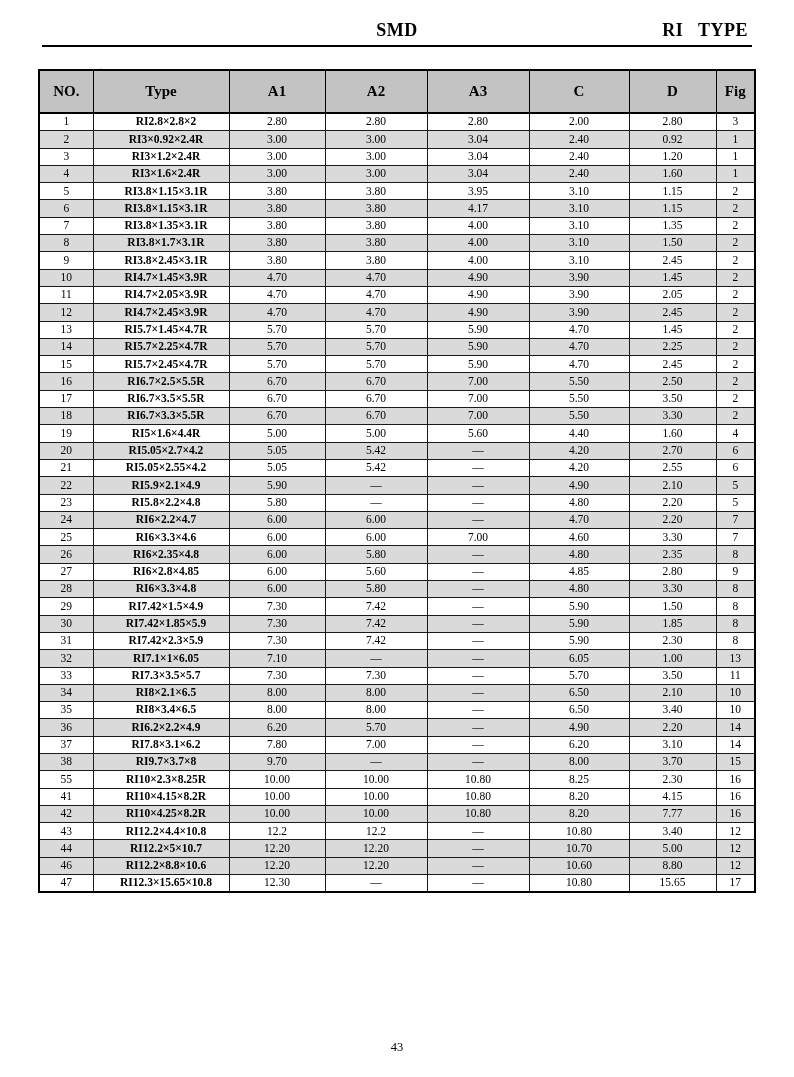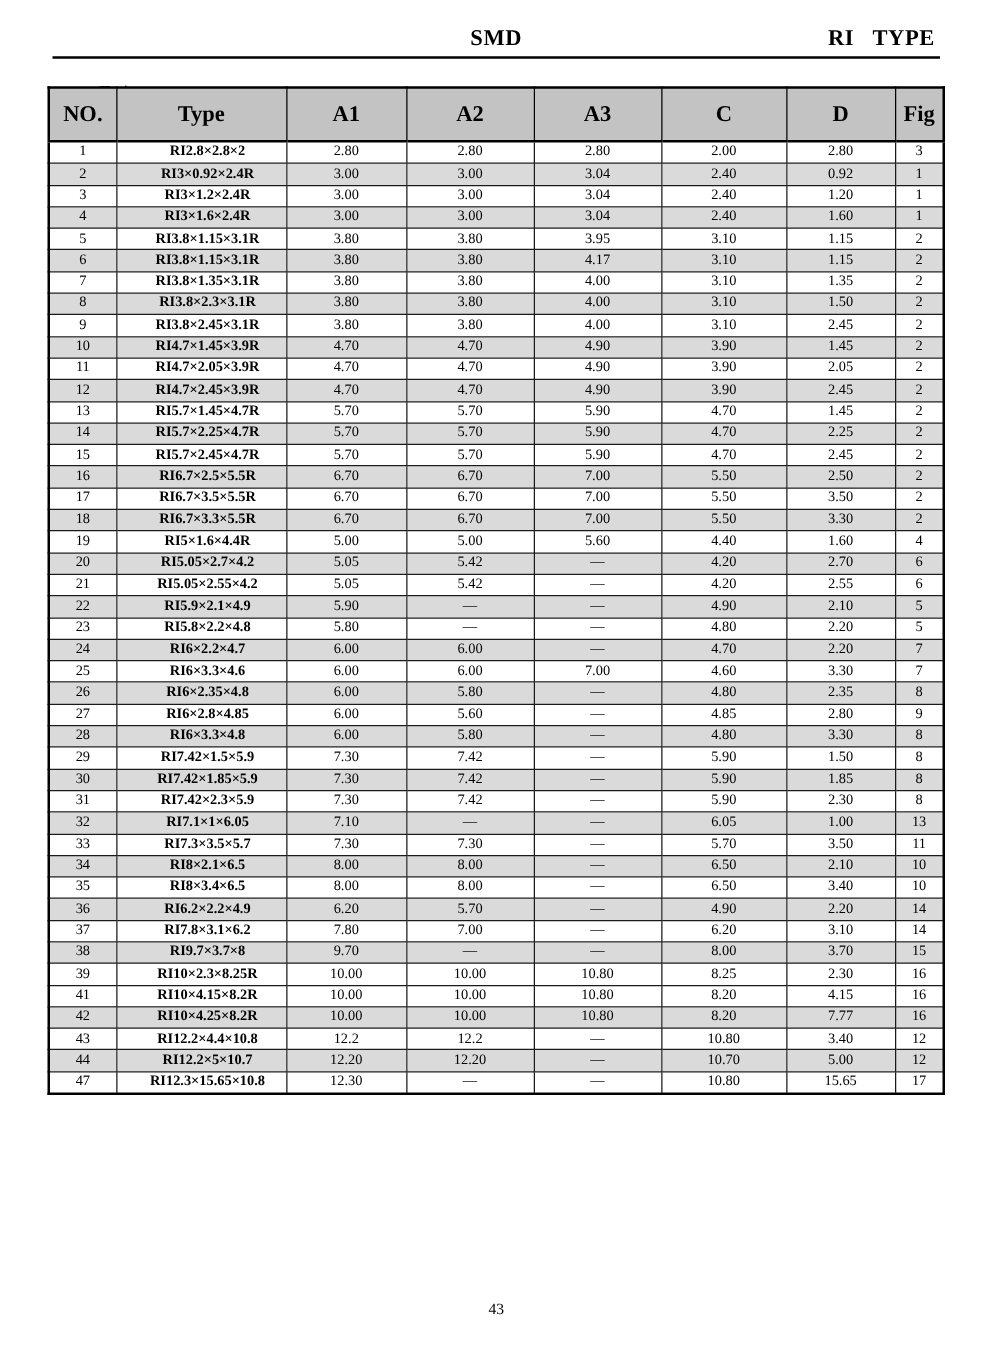--- a/index.html
+++ b/index.html
@@ -65,21 +65,21 @@
     width: 716px;
     border-collapse: collapse;
     table-layout: fixed;
     border: 2px solid #000000;
   }
   table.dims th {
     background: #c3c3c3;
     border: 1px solid #000000;
     border-bottom: 2px solid #000000;
     height: 41px;
-    font-size: 18px;
+    font-size: 15px;
     font-weight: bold;
     text-align: center;
     padding: 0;
   }
   table.dims td {
     border: 1px solid #1a1a1a;
     height: 16.3px;
     font-size: 11.5px;
     line-height: 1;
     text-align: center;
@@ -209,21 +209,21 @@
           <td class="type">RI3.8×1.35×3.1R</td>
           <td>3.80</td>
           <td>3.80</td>
           <td>4.00</td>
           <td>3.10</td>
           <td>1.35</td>
           <td>2</td>
         </tr>
         <tr class="shaded">
           <td>8</td>
-          <td class="type">RI3.8×2.3×3.1R</td>
+          <td class="type">RI3.8×1.7×3.1R</td>
           <td>3.80</td>
           <td>3.80</td>
           <td>4.00</td>
           <td>3.10</td>
           <td>1.50</td>
           <td>2</td>
         </tr>
         <tr>
           <td>9</td>
           <td class="type">RI3.8×2.45×3.1R</td>
@@ -419,21 +419,21 @@
           <td class="type">RI6×3.3×4.8</td>
           <td>6.00</td>
           <td>5.80</td>
           <td>—</td>
           <td>4.80</td>
           <td>3.30</td>
           <td>8</td>
         </tr>
         <tr>
           <td>29</td>
-          <td class="type">RI7.42×1.5×5.9</td>
+          <td class="type">RI7.42×1.5×4.9</td>
           <td>7.30</td>
           <td>7.42</td>
           <td>—</td>
           <td>5.90</td>
           <td>1.50</td>
           <td>8</td>
         </tr>
         <tr class="shaded">
           <td>30</td>
           <td class="type">RI7.42×1.85×5.9</td>
@@ -518,21 +518,21 @@
           <td>38</td>
           <td class="type">RI9.7×3.7×8</td>
           <td>9.70</td>
           <td>—</td>
           <td>—</td>
           <td>8.00</td>
           <td>3.70</td>
           <td>15</td>
         </tr>
         <tr>
-          <td>39</td>
+          <td>55</td>
           <td class="type">RI10×2.3×8.25R</td>
           <td>10.00</td>
           <td>10.00</td>
           <td>10.80</td>
           <td>8.25</td>
           <td>2.30</td>
           <td>16</td>
         </tr>
         <tr>
           <td>41</td>
@@ -567,20 +567,30 @@
         <tr class="shaded">
           <td>44</td>
           <td class="type">RI12.2×5×10.7</td>
           <td>12.20</td>
           <td>12.20</td>
           <td>—</td>
           <td>10.70</td>
           <td>5.00</td>
           <td>12</td>
         </tr>
+        <tr class="shaded">
+          <td>46</td>
+          <td class="type">RI12.2×8.8×10.6</td>
+          <td>12.20</td>
+          <td>12.20</td>
+          <td>—</td>
+          <td>10.60</td>
+          <td>8.80</td>
+          <td>12</td>
+        </tr>
         <tr>
           <td>47</td>
           <td class="type">RI12.3×15.65×10.8</td>
           <td>12.30</td>
           <td>—</td>
           <td>—</td>
           <td>10.80</td>
           <td>15.65</td>
           <td>17</td>
         </tr>

